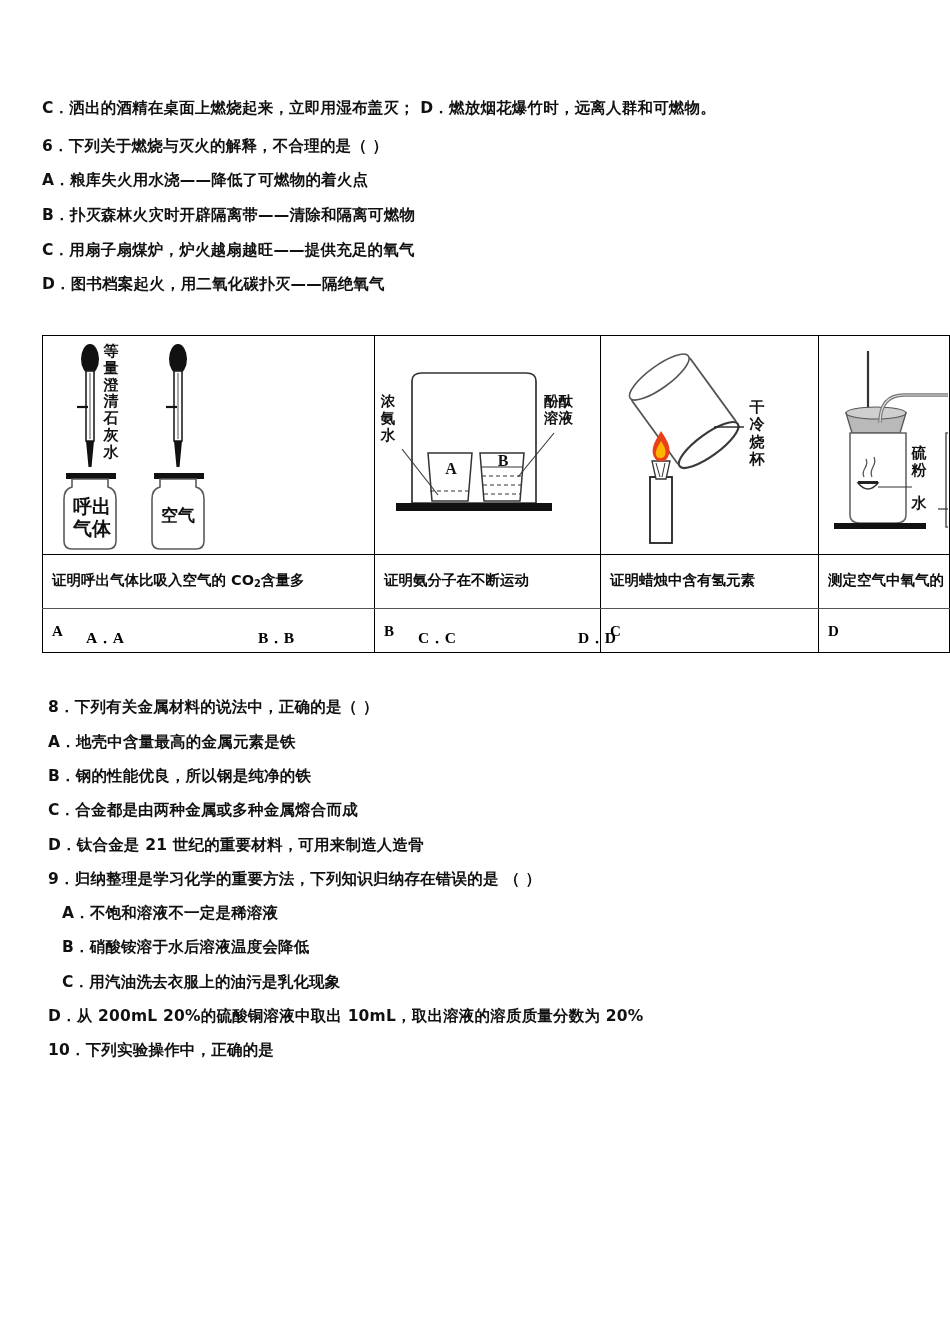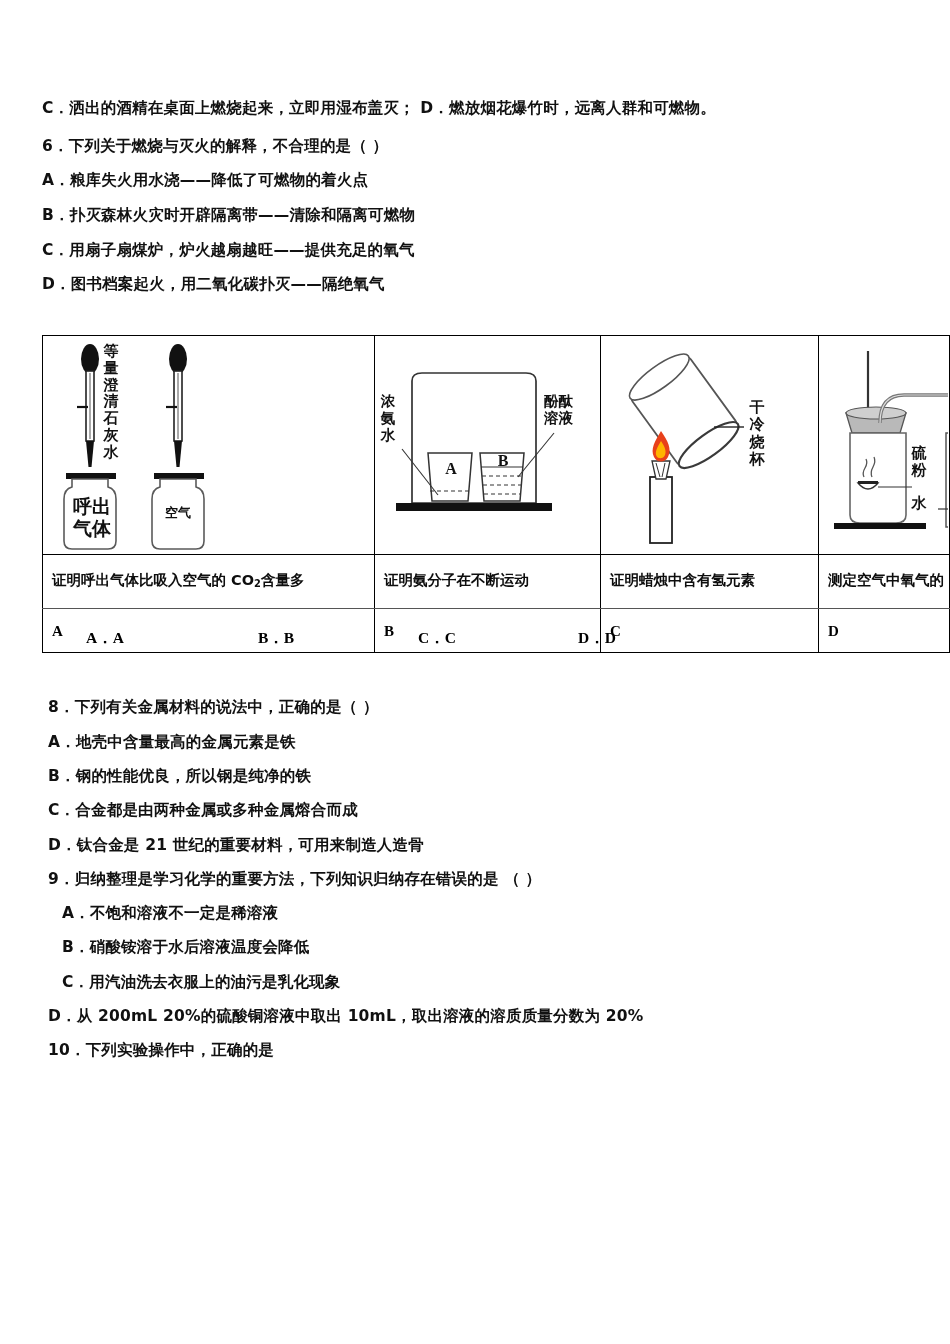--- a/index.html
+++ b/index.html
@@ -179,21 +179,21 @@
       
       <div class="dlabel" style="left:58px; top:6px; width:18px; line-height:1.12; font-size:15px;">等量
 澄清
 石灰
 水</div>
       
 
       <div class="dlabel" style="left:28px; top:158px; width:40px; line-height:1.18; font-size:19px;">呼出
 气体</div>
 
-      <div class="dlabel" style="left:114px; top:168px; width:40px; line-height:1.18; font-size:13px;">空气</div>
+      <div class="dlabel" style="left:114px; top:168px; width:40px; line-height:1.18; font-size:17px;">空气</div>
     </div>
 
     <div class="diagram" style="left:334px; top:2px; width:222px; height:216px;">
       <svg width="222" height="216" viewBox="0 0 222 216">
 
         <path d="M36,44 Q36,36 46,36 L150,36 Q160,36 160,44 L160,166 L36,166 Z" fill="#fff" stroke="#333" stroke-width="1.7"></path>
 
         <rect x="20" y="166" width="156" height="8" fill="#111"></rect>
 
         <path d="M52,116 L56,164 L92,164 L96,116 Z" fill="#fff" stroke="#333" stroke-width="1.5"></path>

